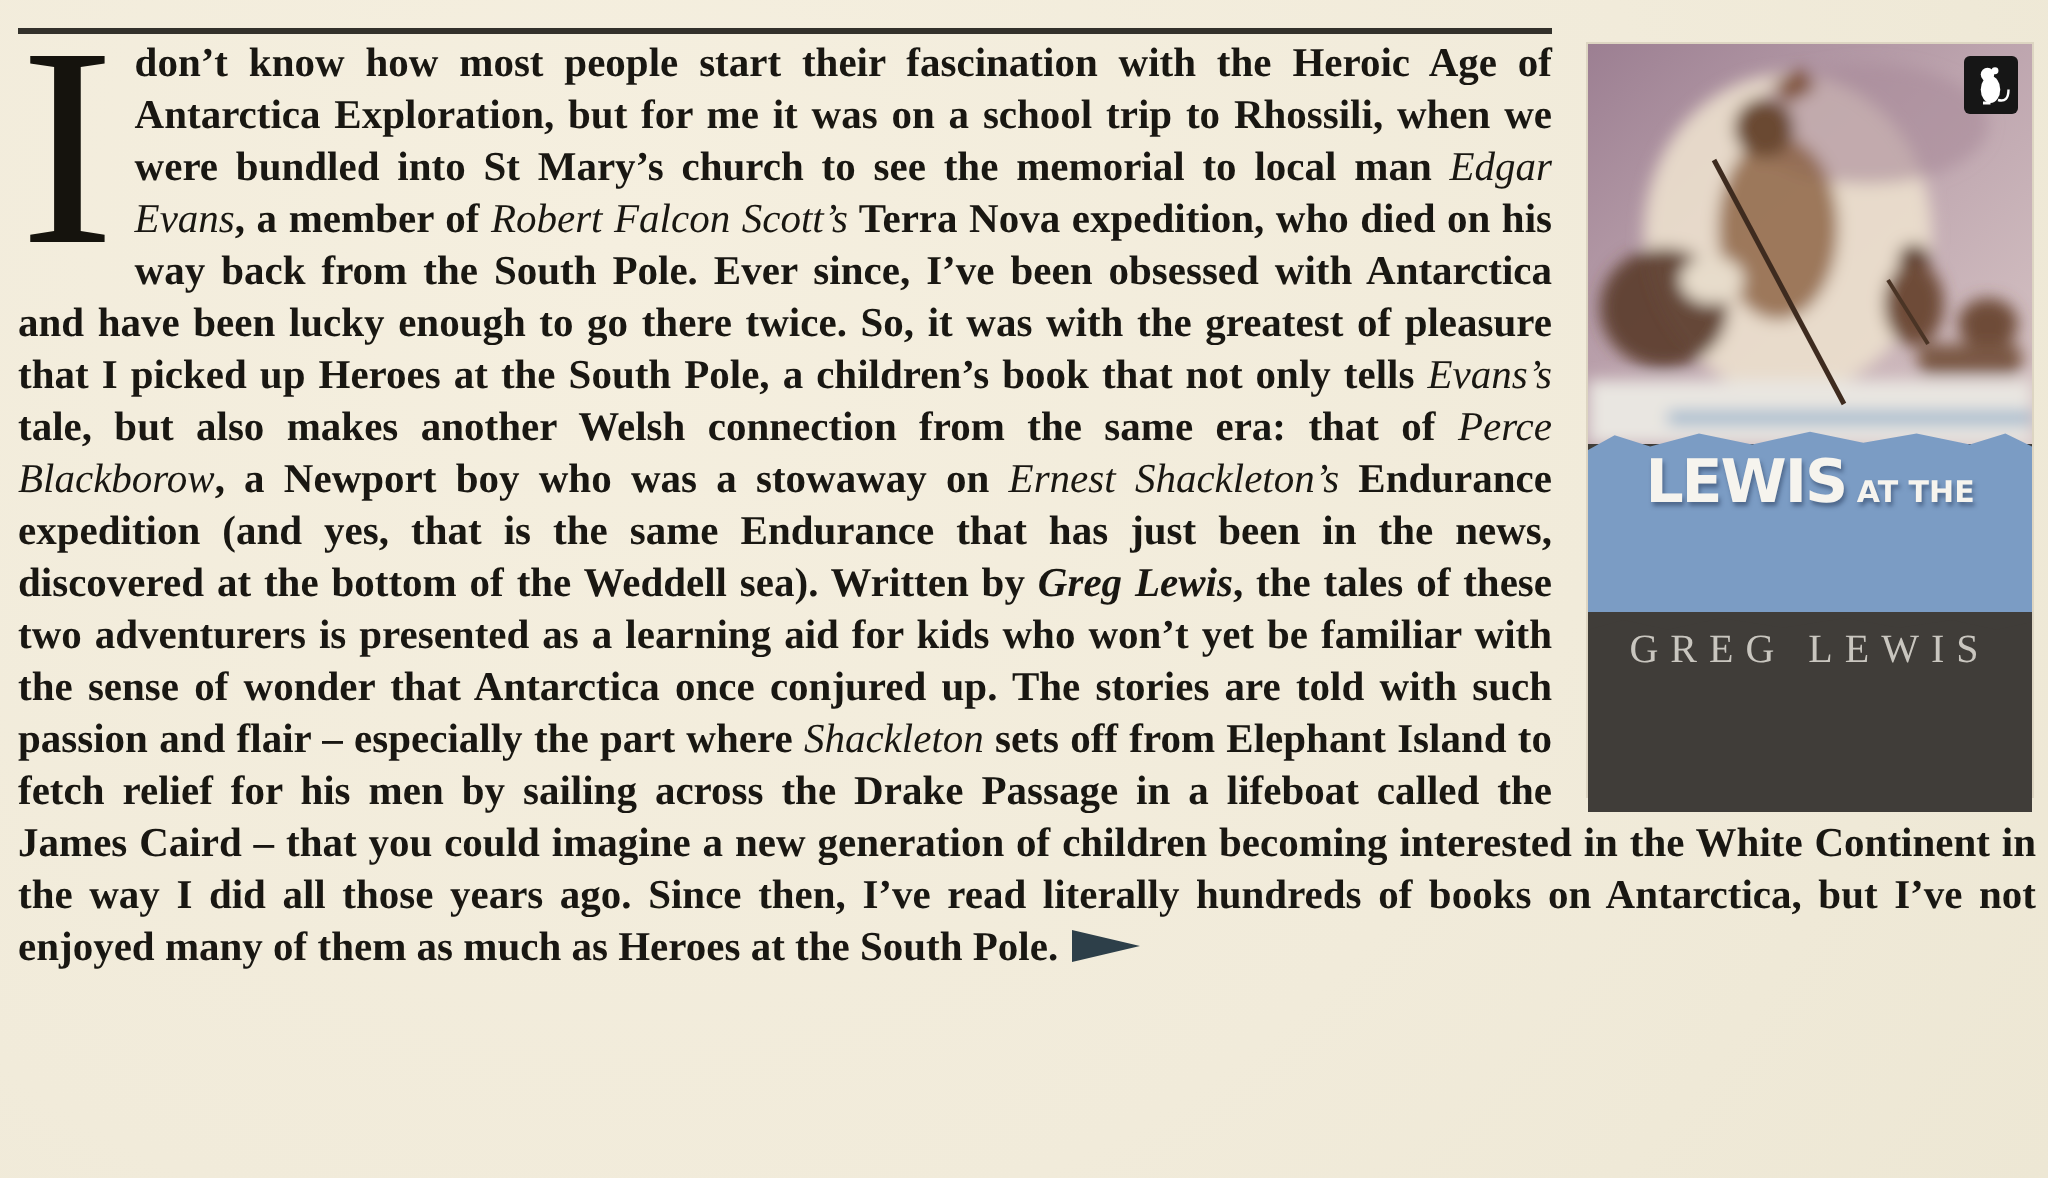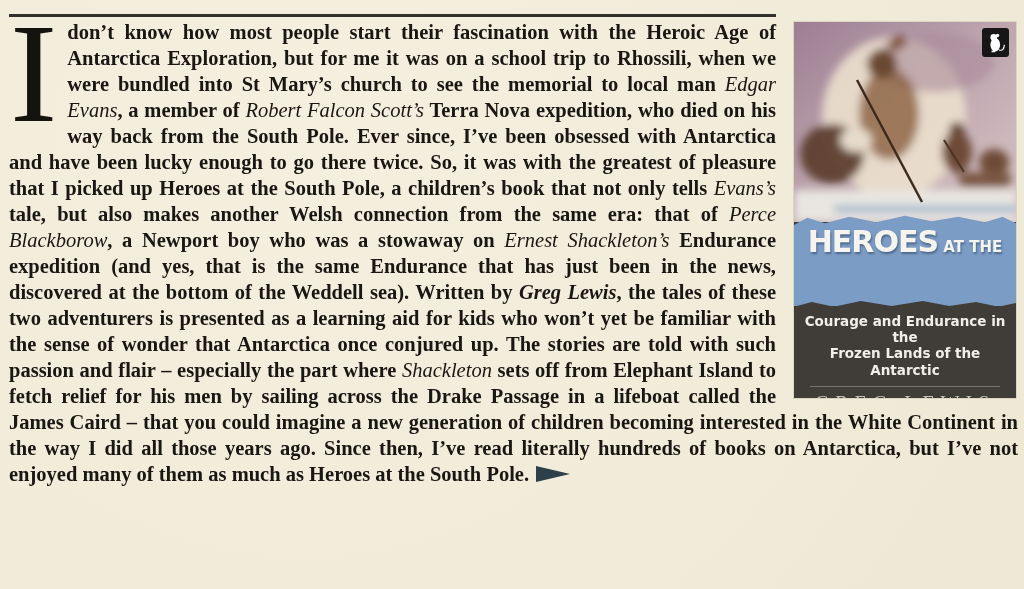--- a/index.html
+++ b/index.html
@@ -119,28 +119,24 @@
         <svg width="18" height="21" viewBox="0 0 24 28">
           <ellipse cx="11" cy="17" rx="6.5" ry="9" fill="#ffffff"></ellipse>
           <circle cx="9" cy="7" r="4.5" fill="#ffffff"></circle>
           <circle cx="14" cy="4.5" r="2.3" fill="#ffffff"></circle>
           <path d="M16 24 q7 2 7 -7" stroke="#ffffff" stroke-width="1.6" fill="none"></path>
           <rect x="6" y="25" width="5" height="2" fill="#ffffff"></rect>
         </svg>
       </div>
 
       <div class="band-blue">
-        <div class="title-l1"><span>HEROES</span><span class="title-at"> AT THE</span></div>
+        <div class="title-l1"><span>LEWIS</span><span class="title-at"> AT THE</span></div>
       </div>
 
       <div class="band-dark">
-        <div class="subtitle">
-          <div>Courage and Endurance in the</div>
-          <div>Frozen Lands of the Antarctic</div>
-        </div>
         <div class="author-rule"></div>
         <div class="cover-author">GREG LEWIS</div>
       </div>
     </div>
 
     <div class="top-rule"></div>
 
     <p class="review"><span class="dropcap">I</span><span><span class="seg normal">don’t know how most people start their fascination with the Heroic Age of Antarctica Exploration, but for me it was on a school trip to Rhossili, when we were bundled into St Mary’s church to see the memorial to local man </span><span class="seg italic">Edgar Evans</span><span class="seg normal">, a member of </span><span class="seg italic">Robert Falcon Scott’s</span><span class="seg normal"> Terra Nova expedition, who died on his way back from the South Pole. Ever since, I’ve been obsessed with Antarctica and have been lucky enough to go there twice. So, it was with the greatest of pleasure that I picked up </span><span class="seg bold">Heroes at the South Pole</span><span class="seg normal">, a children’s book that not only tells </span><span class="seg italic">Evans’s</span><span class="seg normal"> tale, but also makes another Welsh connection from the same era: that of </span><span class="seg italic">Perce Blackborow</span><span class="seg normal">, a Newport boy who was a stowaway on </span><span class="seg italic">Ernest Shackleton’s</span><span class="seg normal"> Endurance expedition (and yes, that is the same Endurance that has just been in the news, discovered at the bottom of the Weddell sea). Written by </span><span class="seg bolditalic">Greg Lewis</span><span class="seg normal">, the tales of these two adventurers is presented as a learning aid for kids who won’t yet be familiar with the sense of wonder that Antarctica once conjured up. The stories are told with such passion and flair – especially the part where </span><span class="seg italic">Shackleton</span><span class="seg normal"> sets off from Elephant Island to fetch relief for his men by sailing across the Drake Passage in a lifeboat called the James Caird – that you could imagine a new generation of children becoming interested in the White Continent in the way I did all those years ago. Since then, I’ve read literally hundreds of books on Antarctica, but I’ve not enjoyed many of them as much as </span><span class="seg bold">Heroes at the South Pole</span><span class="seg normal">.</span></span><span class="end-arrow"></span></p>
 
   </div>

